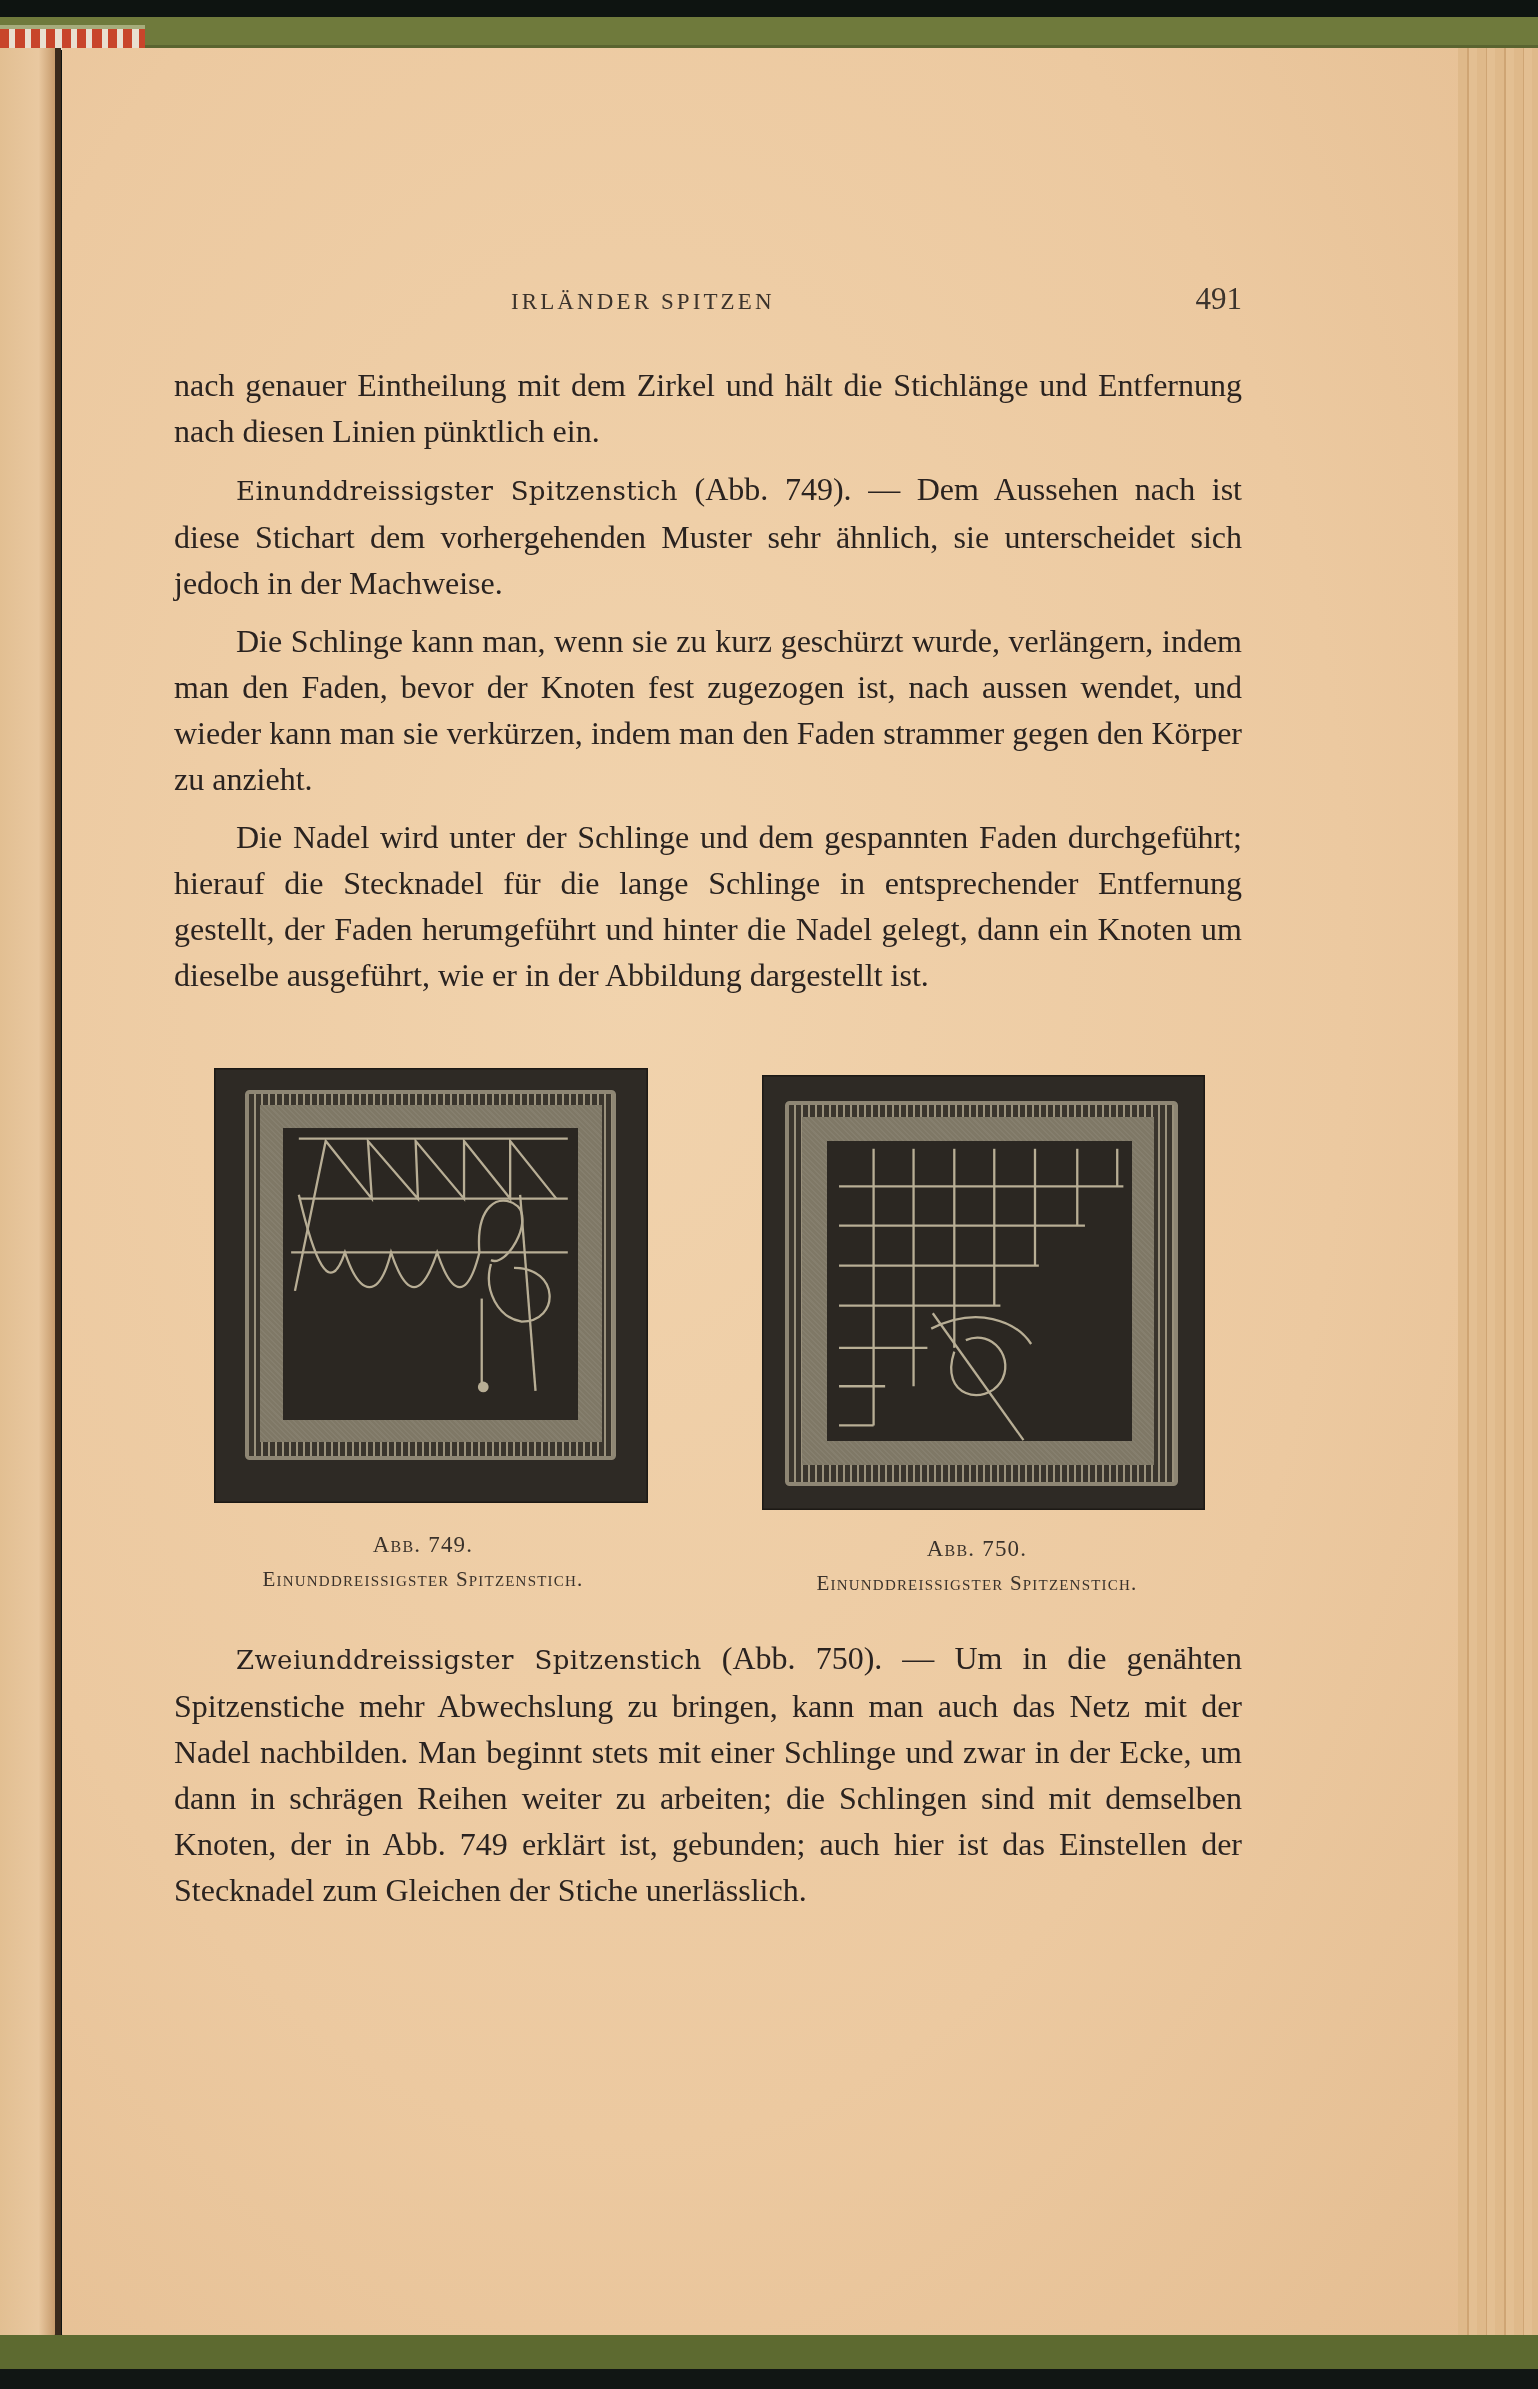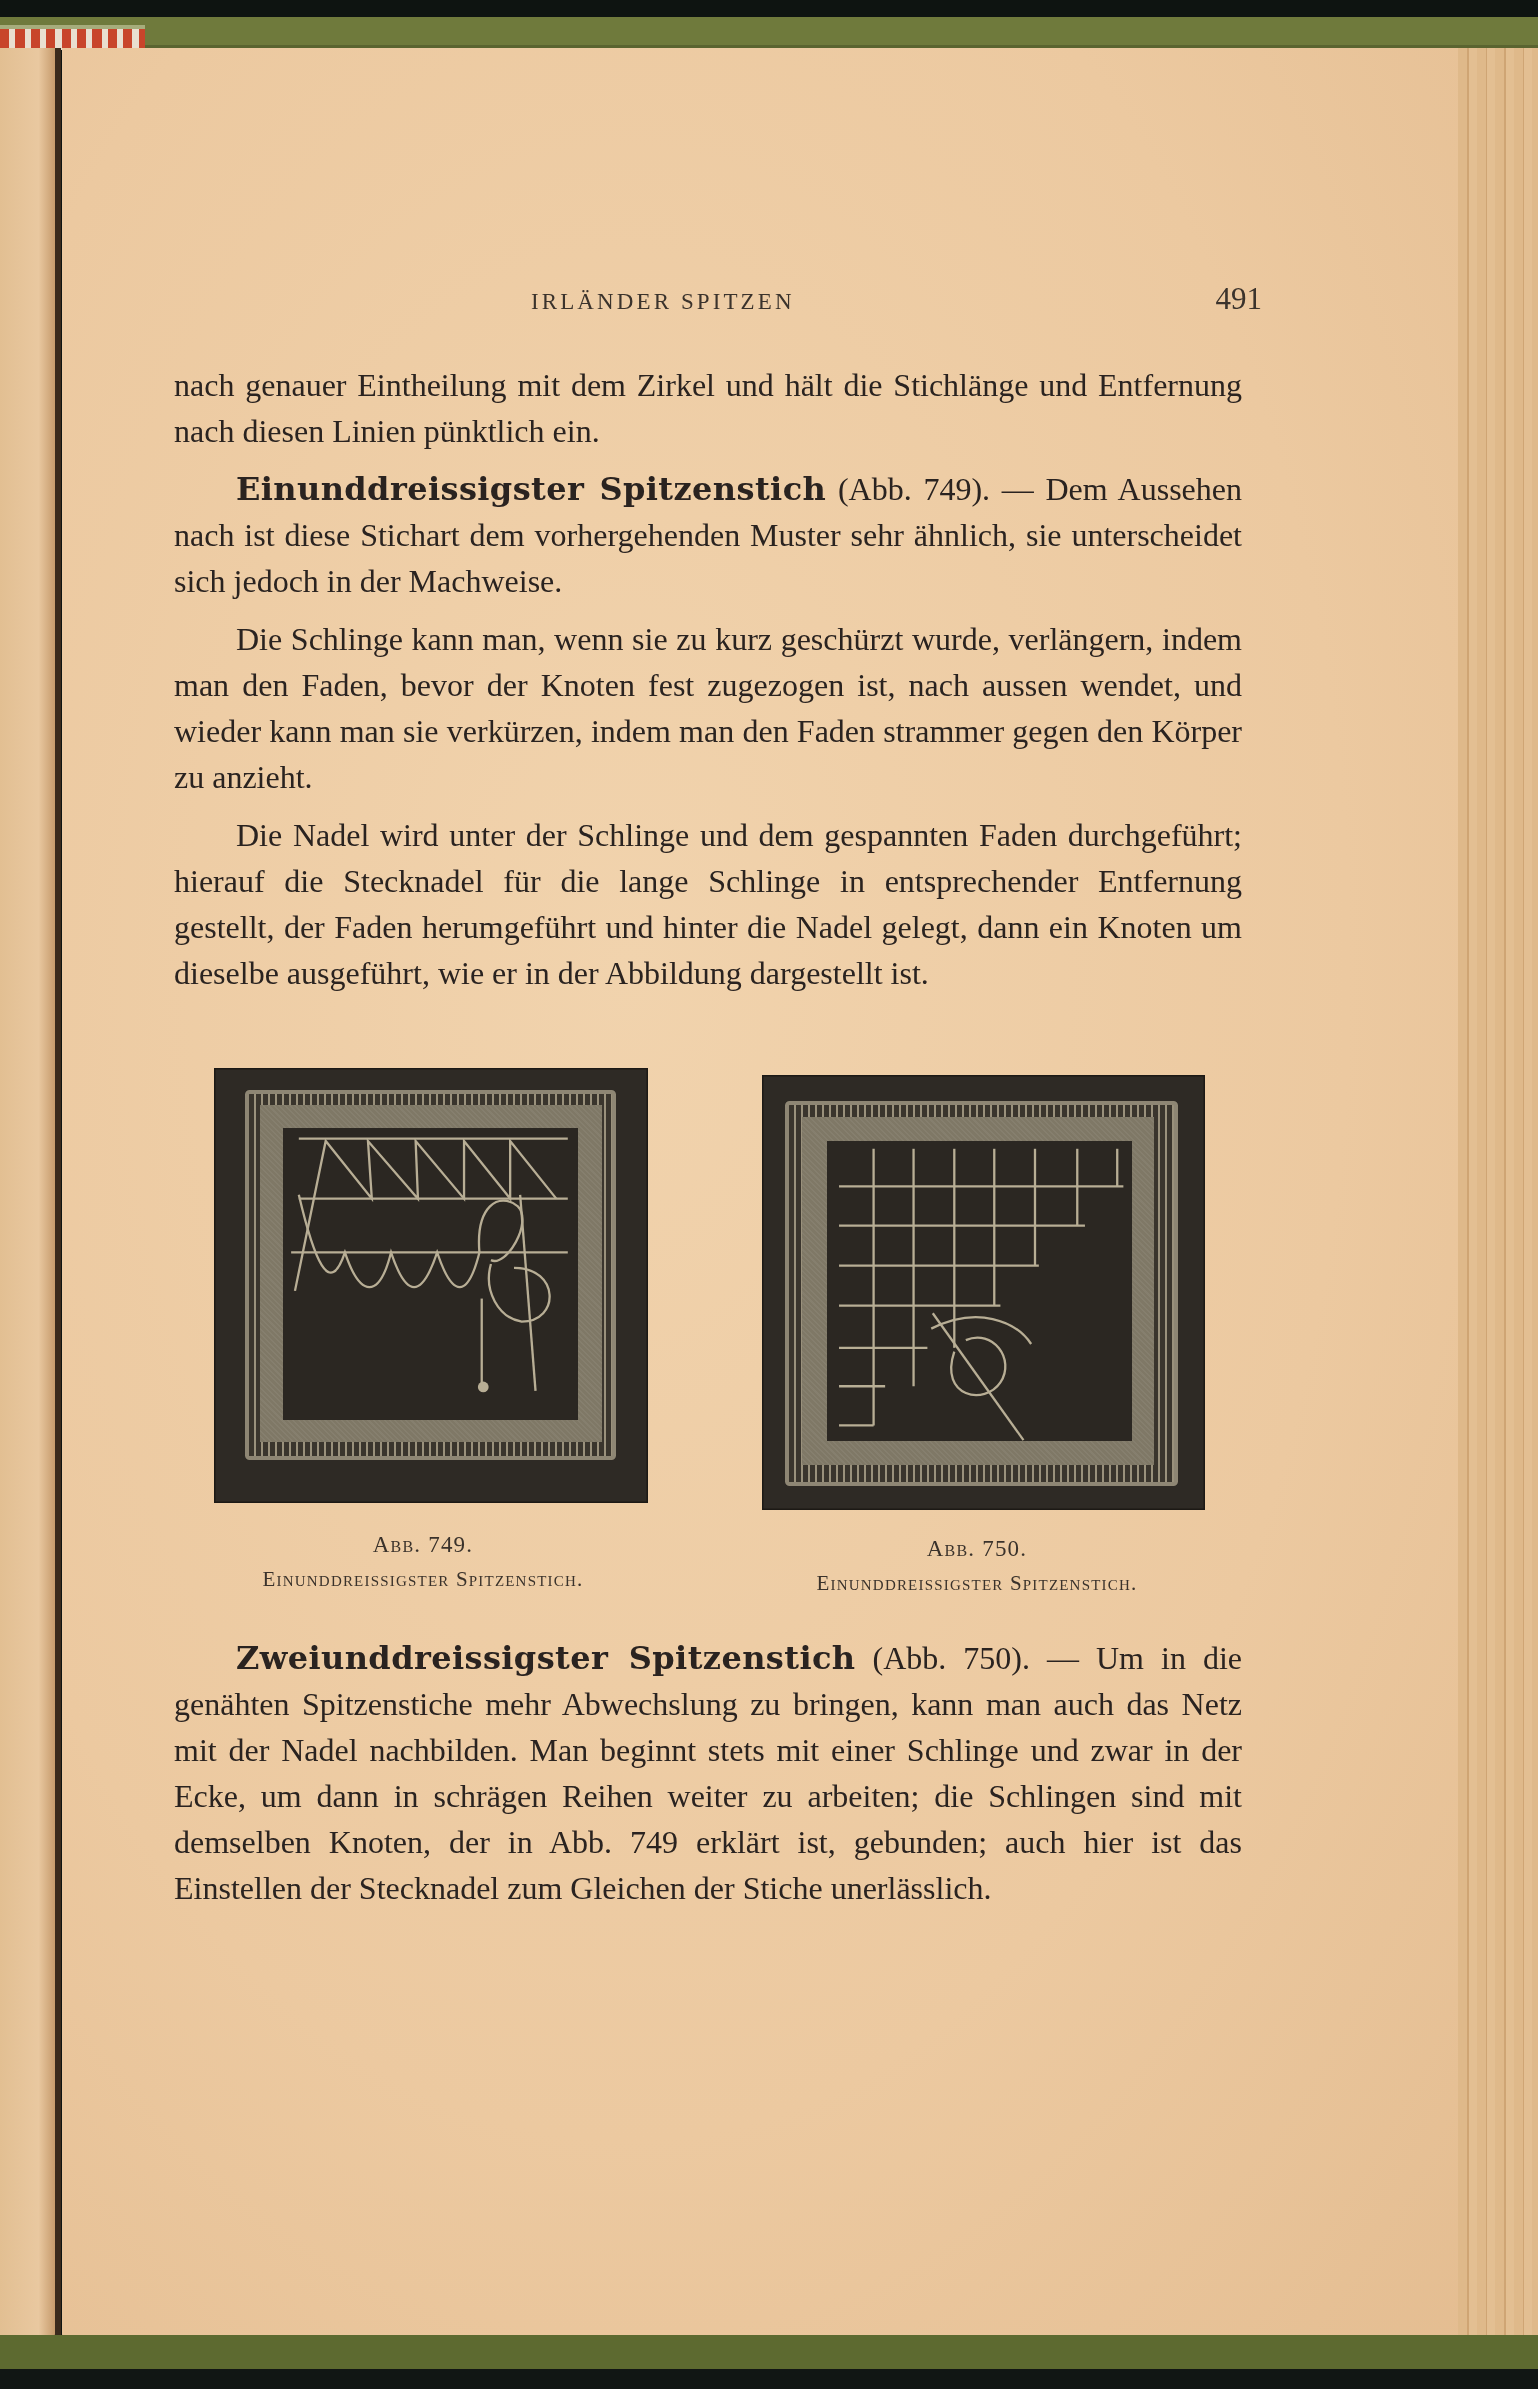--- a/index.html
+++ b/index.html
@@ -34,34 +34,34 @@
   .page {
     position: absolute; left: 62px; top: 48px; width: 1415px; height: 2300px;
     background: radial-gradient(ellipse at 40% 40%, #f1d3ad, #ecc9a0 60%, #e4bd91);
     border-bottom-left-radius: 18.5px 14px;
   }
   .page-edge {
     position: absolute; right: 0; top: 48px; width: 81px; height: 2300px;
     background: repeating-linear-gradient(90deg, #dfb98a 0 9.2px, #cfa574 9.2px 10.8px, #e3bf92 10.8px 18.5px);
   }
   .running-head {
-    position: absolute; top: 281px; left: 531px; width: 731px;
+    position: absolute; top: 281px; left: 511px; width: 731px;
     display: flex; justify-content: space-between; align-items: baseline;
   }
   .running-title { font-size: 23px; letter-spacing: 3.1px; color: #3b332c; }
   .page-number { font-size: 31px; color: #3b332c; }
   .text-block {
     position: absolute; left: 162px; width: 1092px;
     font-size: 32px; line-height: 46px; text-align: justify;
     text-align-last: auto;
   }
   .text-block p { margin: 12px; }
   .para { text-indent: 62px; }
   .para.gap { margin-top: 12.3px !important; }
-  .bold-term { font-family: "DejaVu Serif", serif; font-weight: bold; font-size: 32px; letter-spacing: 0.4px; }
+  .bold-term { font-family: "DejaVu Serif", serif; font-weight: normal; font-size: 26px; letter-spacing: 0.4px; }
   .figure {
     position: absolute; background: #2e2a25;
     box-shadow: inset 0 0 0 1.5px #1c1915;
   }
   .fig-frame {
     position: absolute; border: 4.6px solid #8e8674; border-radius: 4.6px;
     background: repeating-linear-gradient(90deg, #3a352d 0 4.6px, #9a917c 4.6px 7px);
   }
   .fig-band {
     position: absolute; background: #7f7866;

